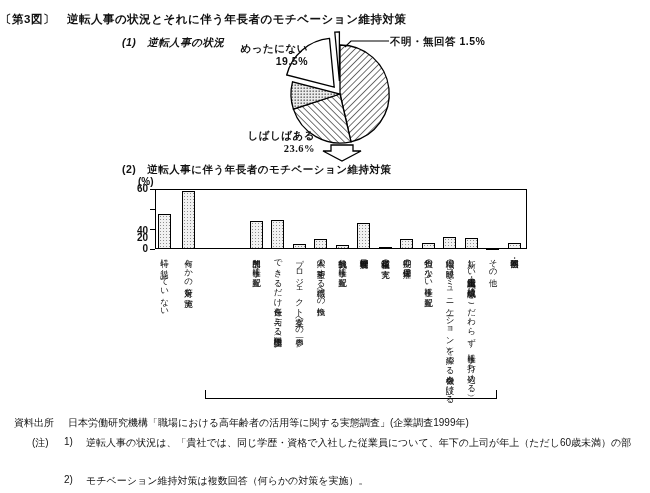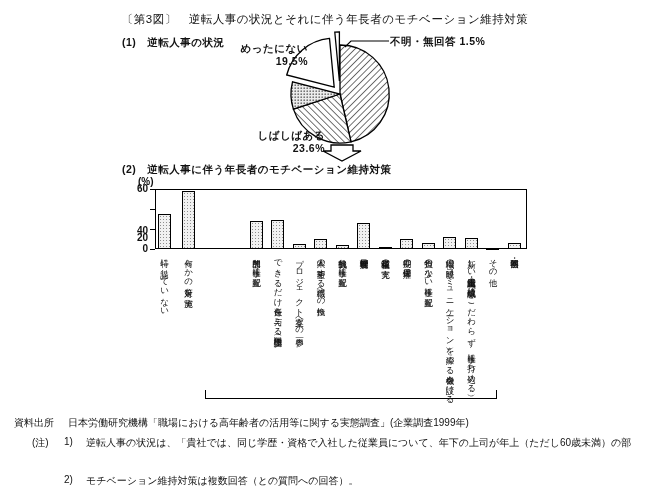--- a/index.html
+++ b/index.html
@@ -1,28 +1,28 @@
 <!DOCTYPE html>
 <html><head>
 <meta charset="utf-8">
 <style>
   html,body{margin:0;padding:0;background:#fff;}
   .page{position:relative;width:650px;height:493px;background:#ffffff;overflow:hidden;
         font-family:"Liberation Sans",sans-serif;color:#111;}
   .abs{position:absolute;}
-  .fig-title{left:0;right:0;top:12px;text-align:center;font-size:11.5px;font-weight:normal;letter-spacing:.5px;}
+  .fig-title{left:0;right:0;top:12px;text-align:left;font-size:11.5px;font-weight:bold;letter-spacing:.5px;}
   .sec-head{font-size:10.5px;font-weight:bold;letter-spacing:.5px;}
-  #h1{left:122px;top:36px;}
+  #h1{left:122px;top:36px;font-style:italic;}
   #h2{left:122px;top:163px;}
   .pie-label{font-size:10.5px;font-weight:600;line-height:1.28;text-align:right;letter-spacing:.5px;}
   #lbl-metta{left:226px;top:42px;width:82px;}
   #lbl-fumei{left:390px;top:35px;white-space:nowrap;text-align:left;}
   #lbl-tama{left:398px;top:86px;width:78px;}
   #lbl-nichijo{left:190px;top:84px;width:100px;}
-  #lbl-shiba{left:241px;top:129px;width:84px;}
+  #lbl-shiba{left:231px;top:129px;width:84px;font-family:Liberation Serif, serif;}
   #chart-svg{left:0;top:0;width:650px;height:493px;}
   #pct-label{left:138px;top:176px;font-size:10px;font-weight:600;}
   #plot-box{left:155px;top:189px;width:372px;height:60px;border:1.4px solid #000;box-sizing:border-box;background:#fff;}
   .ytick-label{position:absolute;left:118px;width:30px;text-align:right;font-size:10px;font-weight:600;}
   .ytick-mark{position:absolute;left:150px;width:5px;height:1px;background:#000;}
   .bar{position:absolute;box-sizing:border-box;border:1px solid #000;background-color:#f1f1f1;
        background-image:radial-gradient(circle,#8f8f8f .8px,transparent .95px);background-size:3px 3px;}
   .bar-cat{position:absolute;top:253px;writing-mode:vertical-rl;text-orientation:upright;
            font-size:8.5px;line-height:1.0;max-height:150px;letter-spacing:0;color:#111;}
   #bracket{left:205px;top:390px;width:290px;height:8px;border-left:1.2px solid #000;
@@ -89,21 +89,21 @@
   <div class="abs" id="plot-box"></div>
   <div id="bars-layer"></div>
   <div class="abs" id="bracket"></div>
 
   <div class="abs notes" id="src-label">資料出所</div>
   <div class="abs notes" id="src-text">日本労働研究機構「職場における高年齢者の活用等に関する実態調査」(企業調査1999年)</div>
   <div class="abs notes" id="note-label">(注)</div>
   <div class="abs notes" id="n1-no">1)</div>
   <div class="abs notes" id="n1-l1">逆転人事の状況は、「貴社では、同じ学歴・資格で入社した従業員について、年下の上司が年上（ただし60歳未満）の部</div>
   <div class="abs notes" id="n2-no">2)</div>
-  <div class="abs notes" id="n2-text">モチベーション維持対策は複数回答（との質問への回答）。</div>
+  <div class="abs notes" id="n2-text">モチベーション維持対策は複数回答（何らかの対策を実施）。</div>
 
 <div class="ytick-label" style="top: 183px;">60</div>
     <div class="ytick-mark" style="top: 189px;"></div>
     <div class="ytick-label" style="top: 212px; margin-top: 13px;">40</div>
     <div class="ytick-mark" style="top: 209px;"></div>
     <div class="ytick-label" style="top: 232px;">20</div>
     <div class="ytick-mark" style="top: 229px;"></div>
     <div class="ytick-label" style="top: 243px;">0</div>
     <div class="ytick-mark" style="top: 249px;"></div>
     <div class="bar" title="特に講じていない 35.5%" style="left: 157.5px; width: 13px; top: 213.5px; height: 35.5px;"></div>

